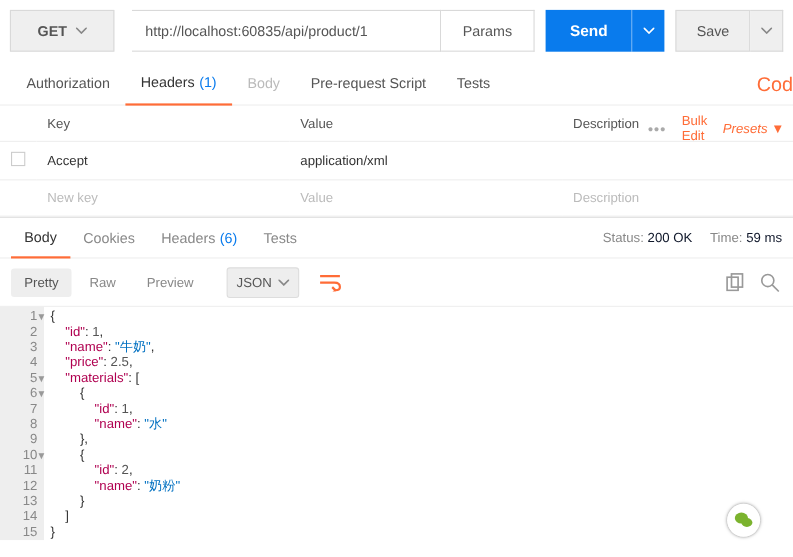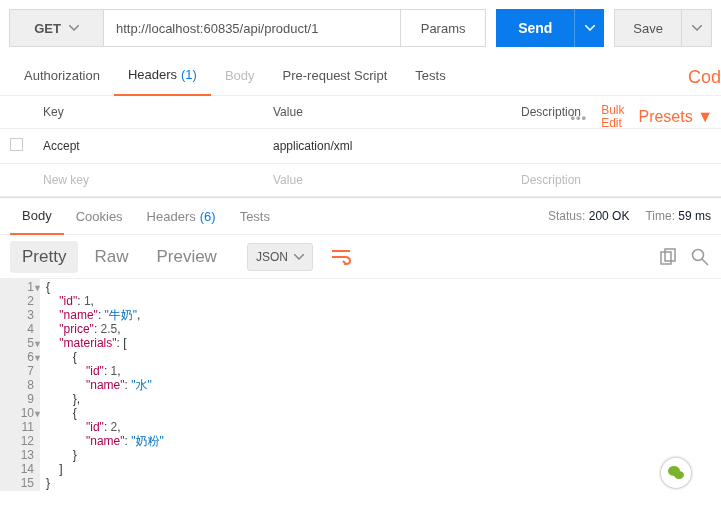--- a/index.html
+++ b/index.html
@@ -1,20 +1,20 @@
 <!DOCTYPE html>
 <html><head>
 <meta charset="utf-8">
 <style>
 * { margin: 0; padding: 0; box-sizing: border-box; font-family: -apple-system, "Helvetica Neue", Arial, sans-serif; }
 body { background: #fff; width: 721px; height: 506px; overflow: hidden; font-size: 13px; color: #333; }
 
 .toolbar { display: flex; align-items: center; padding: 9px; gap: 0; background: #fff; }
 .method-btn { background: #efefef; border: 1px solid #d9d9d9; height: 38px; width: 95px; display: flex; align-items: center; justify-content: center; gap: 8px; color: #555; font-weight: 600; font-size: 13px; cursor: pointer; }
-.url-input { flex: 1; height: 38px; border: 1px solid #d9d9d9; border-left: none; padding: 0 12px; color: #555; font-size: 13px; outline: none; }
+.url-input { flex: 1; height: 38px; border: 1px solid #d9d9d9; border-left: none; padding: 0 12px; color: #555; font-size: 13px; outline: none; margin-left: 16px; }
 .params-btn { height: 38px; width: 85px; border: 1px solid #d9d9d9; border-left: none; background: #fff; color: #555; cursor: pointer; font-size: 13px; }
 .send-btn { height: 38px; background: #097bed; color: #fff; border: none; padding: 0 22px; font-weight: 700; font-size: 14px; margin-left: 10px; cursor: pointer; }
 .send-drop { height: 38px; width: 30px; background: #097bed; border: none; border-left: 1px solid rgba(255,255,255,0.25); color: #fff; cursor: pointer; display: flex; align-items: center; justify-content: center; }
 .save-btn { height: 38px; background: #efefef; border: 1px solid #d9d9d9; padding: 0 18px; color: #555; margin-left: 10px; cursor: pointer; font-size: 13px; }
 .save-drop { height: 38px; width: 30px; background: #efefef; border: 1px solid #d9d9d9; border-left: none; cursor: pointer; display: flex; align-items: center; justify-content: center; }
 
 .tabs { display: flex; align-items: center; padding: 0 10px; border-bottom: 1px solid #eee; height: 40px; position: relative; }
 .tab { padding: 0 14px; height: 40px; display: flex; align-items: center; color: #555; font-size: 13px; cursor: pointer; }
 .tab.inactive { color: #bbb; }
 .tab.active { color: #333; border-bottom: 2px solid #ff6c37; }
@@ -23,32 +23,32 @@
 
 .hdr-table { width: 100%; border-collapse: collapse; }
 .hdr-table th, .hdr-table td { text-align: left; padding: 9px 10px; font-weight: normal; font-size: 12px; border-bottom: 1px solid #eee; }
 .hdr-table th { color: #555; }
 .hdr-ck { width: 32px; text-align: center; }
 .hdr-key { width: 230px; }
 .hdr-placeholder td { color: #bbb; }
 .hdr-extras { position: absolute; right: 8px; display: flex; align-items: center; gap: 14px; }
 .dots { color: #aaa; letter-spacing: 1px; font-weight: bold; }
 .bulk-link { color: #ff6c37; font-size: 12px; line-height: 1.1; text-align: left; }
-.presets-link { color: #ff6c37; font-size: 16px; }
+.presets-link { color: #ff6c37; font-size: 12px; font-style: italic; }
 .checkbox-sq { width: 13px; height: 13px; border: 1px solid #ccc; display: inline-block; }
 .hdr-head-row { position: relative; }
 
 .resp-tabs { display: flex; align-items: center; border-top: 1px solid #ddd; border-bottom: 1px solid #eee; height: 38px; padding: 0 10px; }
 .resp-tab { padding: 0 12px; height: 38px; display: flex; align-items: center; color: #888; font-size: 13px; cursor: pointer; }
 .resp-tab.active { color: #333; border-bottom: 2px solid #ff6c37; }
 .resp-status { margin-left: auto; font-size: 12px; color: #888; display: flex; gap: 16px; }
 .resp-status .val { color: #0f172a; }
 
 .view-bar { display: flex; align-items: center; height: 44px; padding: 0 10px; gap: 4px; border-bottom: 1px solid #eee; }
-.view-btn { padding: 6px 12px; color: #888; font-size: 17px; border: none; background: none; cursor: pointer; border-radius: 3px; }
+.view-btn { padding: 6px 12px; color: #888; font-size: 12px; border: none; background: none; cursor: pointer; border-radius: 3px; }
 .view-btn.active { background: #eee; color: #555; }
 .fmt-sel { margin-left: 14px; background: #eee; border: 1px solid #ddd; height: 28px; padding: 0 8px; display: flex; align-items: center; gap: 6px; color: #555; font-size: 12px; border-radius: 3px; cursor: pointer; }
 .wrap-icon { margin-left: 10px; width: 28px; height: 28px; display: flex; align-items: center; justify-content: center; cursor: pointer; }
 .view-right { margin-left: auto; display: flex; gap: 10px; }
 .view-right .ico { width: 22px; height: 22px; display: flex; align-items: center; justify-content: center; color: #888; cursor: pointer; }
 
 .code-area { display: flex; font-family: Consolas, Menlo, monospace; font-size: 12px; line-height: 14px; }
 .gutter { background: #eee; color: #888; text-align: right; padding: 1px 6px 1px 0; width: 40px; user-select: none; }
 .gutter .ln { height: 14px; position: relative; }
 .fold { position: absolute; right: -8px; top: 1px; color: #999; font-size: 9px; }

